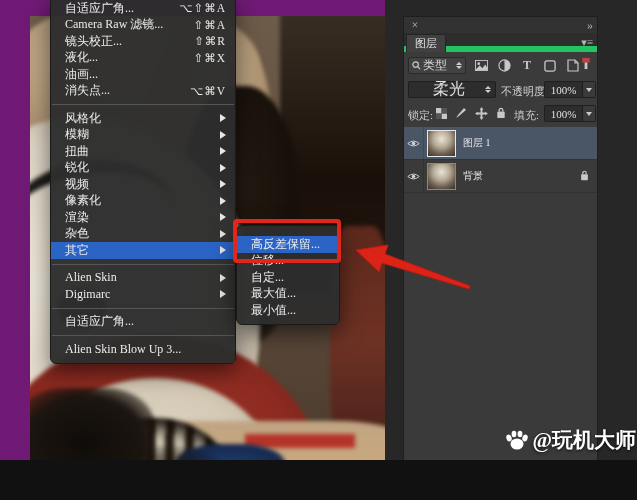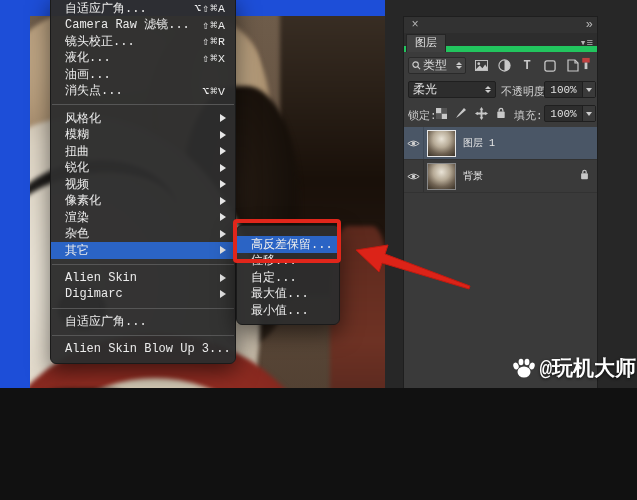--- a/index.html
+++ b/index.html
@@ -1,18 +1,18 @@
 <!DOCTYPE html>
 <html><head>
 <meta charset="utf-8">
 <style>
   html,body{margin:0;padding:0;background:#111;}
   *{box-sizing:border-box;}
-  #stage{position:relative;width:637px;height:388px;background:#1d4ed8;overflow:hidden;
-         font-family:Liberation Mono, monospace;-webkit-font-smoothing:antialiased;}
+  #stage{position:relative;width:637px;height:460px;background:#701a75;overflow:hidden;
+         font-family:Liberation Serif, serif;-webkit-font-smoothing:antialiased;}
 
   
   .right-zone{position:absolute;left:385px;top:0;width:252px;height:500px;background:#272727;}
 
   
   #photo{position:absolute;left:30px;top:16px;width:355px;height:472px;overflow:hidden;
          background:linear-gradient(180deg,#6e5c4a 0%,#5d4a3a 55%,#4a3a2d 100%);}
   #photo .blob{position:absolute;filter:blur(2px);}
   .p-top-tan{left:-20px;top:-10px;width:250px;height:150px;border-radius:40%;
      background:radial-gradient(ellipse at 45% 35%,#d6c1a1 0%,#b69c7b 55%,#8a7056 100%);}
@@ -88,21 +88,21 @@
   .updown .up{border-bottom:3px solid #ccc;}
   .updown .dn{border-top:3px solid #ccc;}
   .ficons{position:absolute;left:70px;top:2px;width:106px;height:17px;display:flex;justify-content:space-between;align-items:center;}
   .ficons .fi{width:15px;height:15px;display:flex;align-items:center;justify-content:center;color:#c8c8c8;}
   .fi-T{font-size:12px;font-weight:bold;color:#c8c8c8;}
   .f-toggle{position:absolute;right:4px;top:2px;width:12px;height:15px;}
 
   .blend-row{position:absolute;left:0;top:63px;width:100%;height:20px;}
   .blend-select{position:absolute;left:4px;top:1px;width:88px;height:17px;background:#2d2d2d;
                 border:1px solid #1f1f1f;border-radius:2px;display:flex;align-items:center;padding:0 4px;}
-  .blend-select .lbl{flex:1;font-size:12px;color:#e0e0e0;}
+  .blend-select .lbl{flex:1;font-size:16px;color:#e0e0e0;text-align:center;}
   .row-label{position:absolute;top:4px;font-size:11px;color:#cfcfcf;}
   .val-box{position:absolute;top:1px;width:52px;height:17px;background:#2d2d2d;border:1px solid #1f1f1f;
            border-radius:2px;display:flex;align-items:center;}
   .val-box .v{flex:1;text-align:center;color:#e0e0e0;font-size:11px;}
   .val-box .dd{width:13px;height:100%;border-left:1px solid #1f1f1f;background:#3a3a3a;
                display:flex;align-items:center;justify-content:center;}
   .dd i{width:0;height:0;border-left:3px solid transparent;border-right:3px solid transparent;border-top:4px solid #ccc;}
 
   .lock-row{position:absolute;left:0;top:87px;width:100%;height:20px;}
   .lock-icons{position:absolute;left:30px;top:2px;width:74px;display:flex;justify-content:space-between;align-items:center;}

